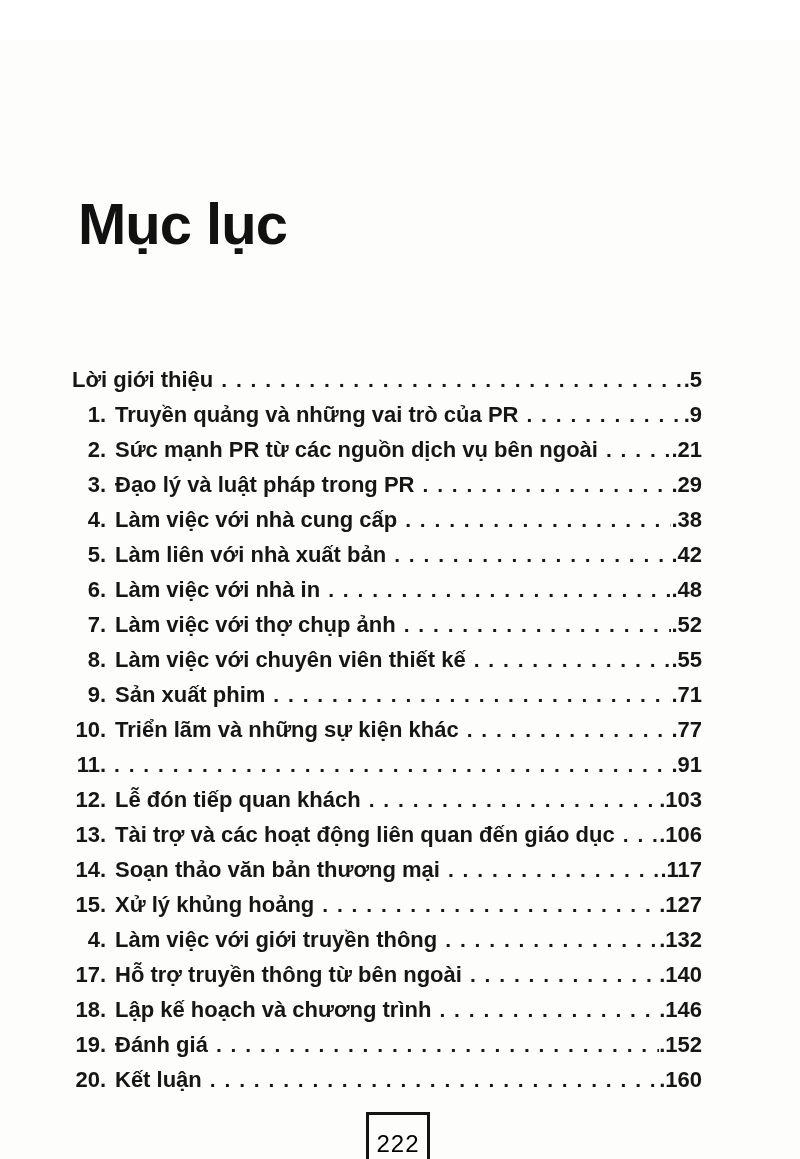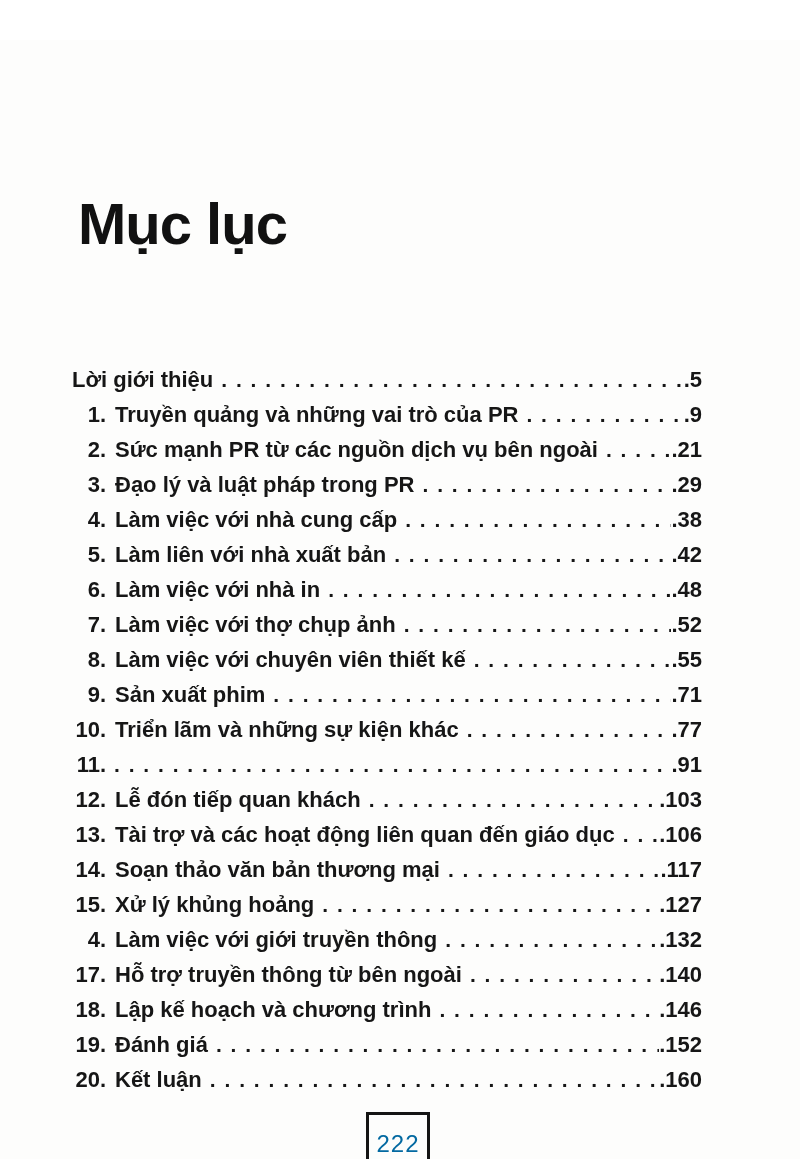--- a/index.html
+++ b/index.html
@@ -66,21 +66,21 @@
     box-sizing: border-box;
     border: 3px solid #141414;
     border-bottom: none;
     text-align: center;
   }
   .footer-num {
     display: inline-block;
     margin-top: 15px;
     font-size: 24px;
     letter-spacing: 1px;
-    color: #0369a1;
+    color: #000000;
   }
 </style>
 </head>
 <body>
 
 <div class="page">
 
   <div class="title">Mục lục</div>
 
   <div class="toc">

